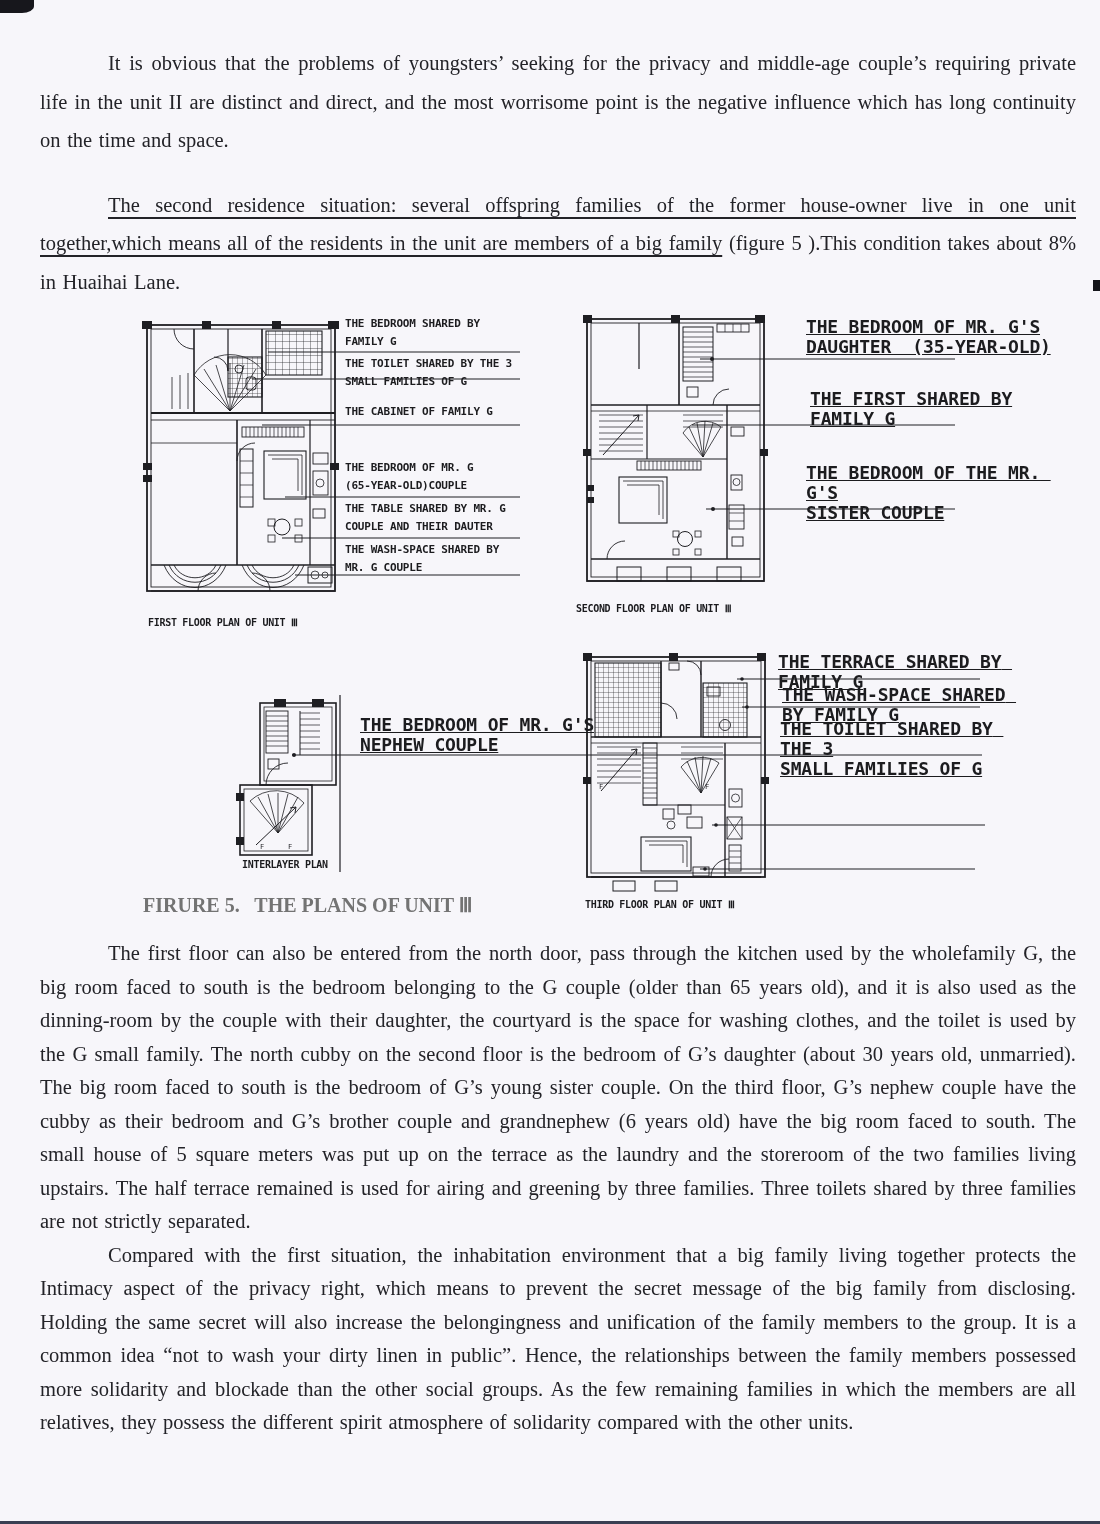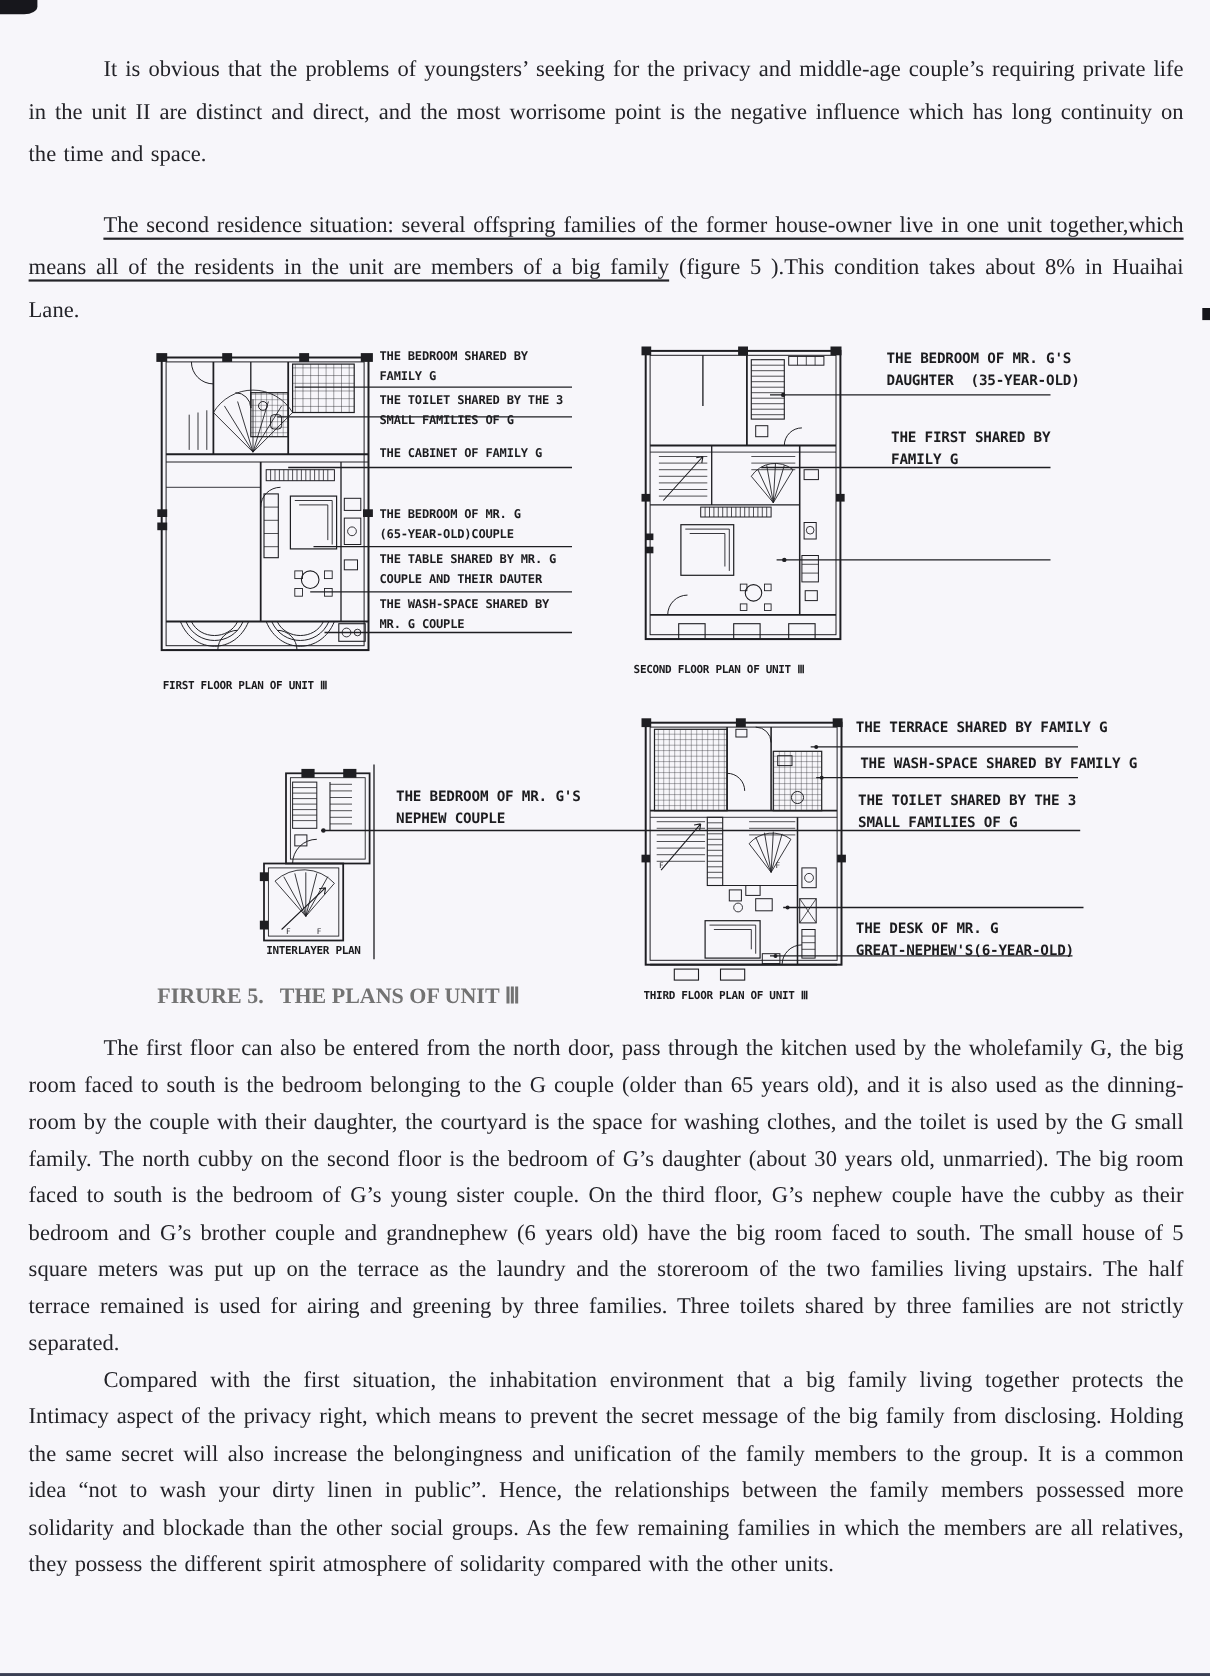--- a/index.html
+++ b/index.html
@@ -1,28 +1,28 @@
 <!DOCTYPE html>
 <html><head>
 <meta charset="utf-8">
 <style>
   html,body{margin:0;padding:0;background:#d8d8de;}
   .page{position:relative;width:1100px;height:1524px;margin:0 auto;background:#f7f6fa;
         font-family:"Liberation Serif",serif;color:#232328;overflow:hidden;}
-  .body-text{margin:0 24px 0 26px;text-align:justify;font-size:20.5px;word-spacing:1.5px;}
+  .body-text{margin:0 24px 0 40px;text-align:justify;font-size:20.5px;word-spacing:1.5px;}
   .p1{padding-top:44px;line-height:38.5px;text-indent:68px;}
   .heading{margin-top:26px;line-height:38.5px;text-indent:68px;}
   .heading .hl{font-weight:normal;text-decoration:underline;text-decoration-thickness:2px;text-underline-offset:5px;}
   .p23{line-height:33.5px;text-indent:68px;}
   .figure{position:relative;height:630px;margin-top:6px;}
   .plan{position:absolute;}
   .plan-label{position:absolute;font-family:"DejaVu Sans Mono",monospace;font-weight:bold;
               white-space:pre-wrap;color:#1c1c1f;}
   .lab-s{font-size:11px;line-height:18px;letter-spacing:-0.2px;width:176px;}
-  .lab-l{font-size:13px;line-height:20px;letter-spacing:-0.2px;width:252px;}
+  .lab-l{font-size:18px;line-height:20px;letter-spacing:-0.2px;width:252px;text-decoration:underline;}
   .plan-caption{position:absolute;font-family:"DejaVu Sans Mono",monospace;font-weight:bold;
                 font-size:10px;letter-spacing:-0.3px;white-space:pre;color:#1b1b1e;}
   .fig-caption{position:absolute;font-family:Liberation Serif, serif;font-weight:bold;
                font-size:20px;white-space:pre;color:#737373;}
   .overlay{position:absolute;left:0;top:0;pointer-events:none;}
   .corner-mark{position:absolute;left:0;top:0;width:34px;height:13px;background:#17171c;
                border-bottom-right-radius:12px 7px;}
   .edge-tick{position:absolute;right:0;top:280px;width:7px;height:11px;background:#15151a;}
   .bottom-edge{position:absolute;left:0;bottom:0;width:100%;height:3px;background:#3a3f52;}
 </style>
@@ -288,30 +288,30 @@
 (65-YEAR-OLD)COUPLE</div>
     <div class="plan-label lab-s" style="left:345px;top:193px">THE TABLE SHARED BY MR. G
 COUPLE AND THEIR DAUTER</div>
     <div class="plan-label lab-s" style="left:345px;top:234px">THE WASH-SPACE SHARED BY
 MR. G COUPLE</div>
 
     <div class="plan-label lab-l" style="left:806px;top:10px">THE BEDROOM OF MR. G'S
 DAUGHTER  (35-YEAR-OLD)</div>
     <div class="plan-label lab-l" style="left:810px;top:82px">THE FIRST SHARED BY
 FAMILY G</div>
+    <div class="plan-label lab-l" style="left:806px;top:156px">THE BEDROOM OF THE MR. G'S
+SISTER COUPLE</div>
 
     <div class="plan-label lab-l" style="left:360px;top:408px">THE BEDROOM OF MR. G'S
 NEPHEW COUPLE</div>
 
     <div class="plan-label lab-l" style="left:778px;top:345px">THE TERRACE SHARED BY FAMILY G</div>
     <div class="plan-label lab-l" style="left:782px;top:378px">THE WASH-SPACE SHARED BY FAMILY G</div>
     <div class="plan-label lab-l" style="left:780px;top:412px">THE TOILET SHARED BY THE 3
 SMALL FAMILIES OF G</div>
-    <div class="plan-label lab-l" style="left:778px;top:528px">THE DESK OF MR. G
-GREAT-NEPHEW'S(6-YEAR-OLD)</div>
 
     <div class="plan-caption" style="left:148px;top:310px">FIRST FLOOR PLAN OF UNIT Ⅲ</div>
     <div class="plan-caption" style="left:576px;top:296px">SECOND FLOOR PLAN OF UNIT Ⅲ</div>
     <div class="plan-caption" style="left:242px;top:552px">INTERLAYER PLAN</div>
     <div class="plan-caption" style="left:585px;top:592px">THIRD FLOOR PLAN OF UNIT Ⅲ</div>
     <div class="fig-caption" style="left:143px;top:586px">FIRURE 5.   THE PLANS OF UNIT Ⅲ</div>
   </div>
 
   <p class="body-text p23">The first floor can also be entered from the north door, pass through the kitchen used by the wholefamily G, the big room faced to south is the bedroom belonging to the G couple (older than 65 years old), and it is also used as the dinning-room by the couple with their daughter, the courtyard is the space for washing clothes, and the toilet is used by the G small family. The north cubby on the second floor is the bedroom of G’s daughter (about 30 years old, unmarried). The big room faced to south is the bedroom of G’s young sister couple. On the third floor, G’s nephew couple have the cubby as their bedroom and G’s brother couple and grandnephew (6 years old) have the big room faced to south. The small house of 5 square meters was put up on the terrace as the laundry and the storeroom of the two families living upstairs. The half terrace remained is used for airing and greening by three families. Three toilets shared by three families are not strictly separated.</p>
   <p class="body-text p23">Compared with the first situation, the inhabitation environment that a big family living together protects the Intimacy aspect of the privacy right, which means to prevent the secret message of the big family from disclosing. Holding the same secret will also increase the belongingness and unification of the family members to the group. It is a common idea “not to wash your dirty linen in public”. Hence, the relationships between the family members possessed more solidarity and blockade than the other social groups. As the few remaining families in which the members are all relatives, they possess the different spirit atmosphere of solidarity compared with the other units.</p>

